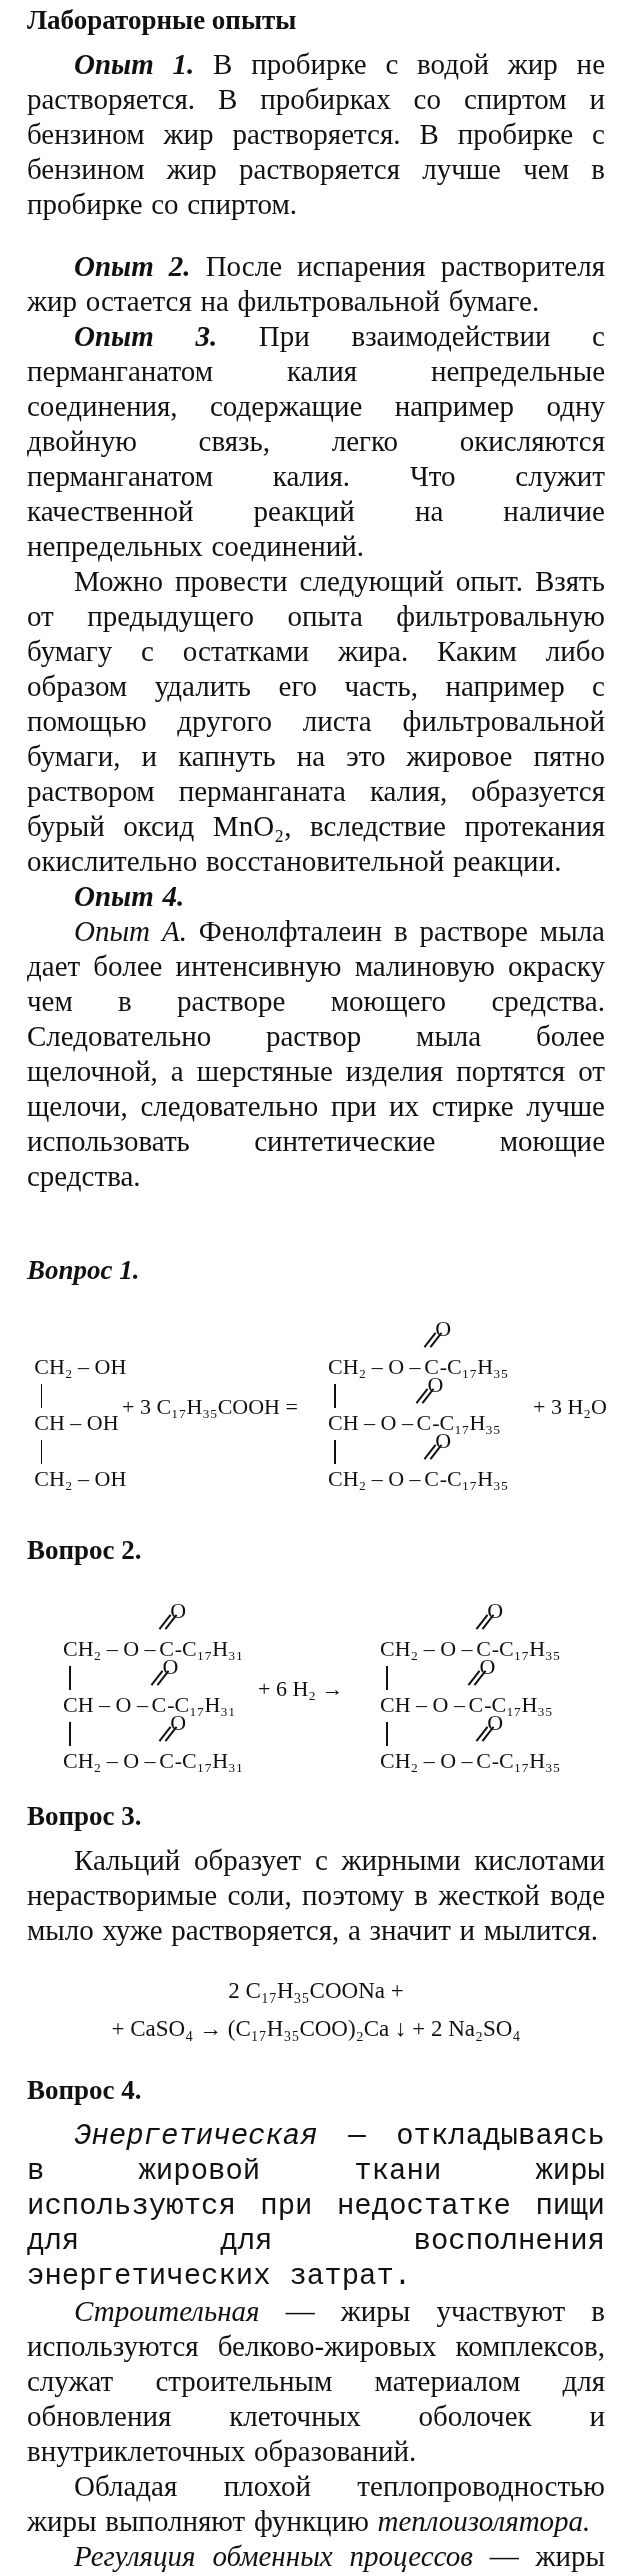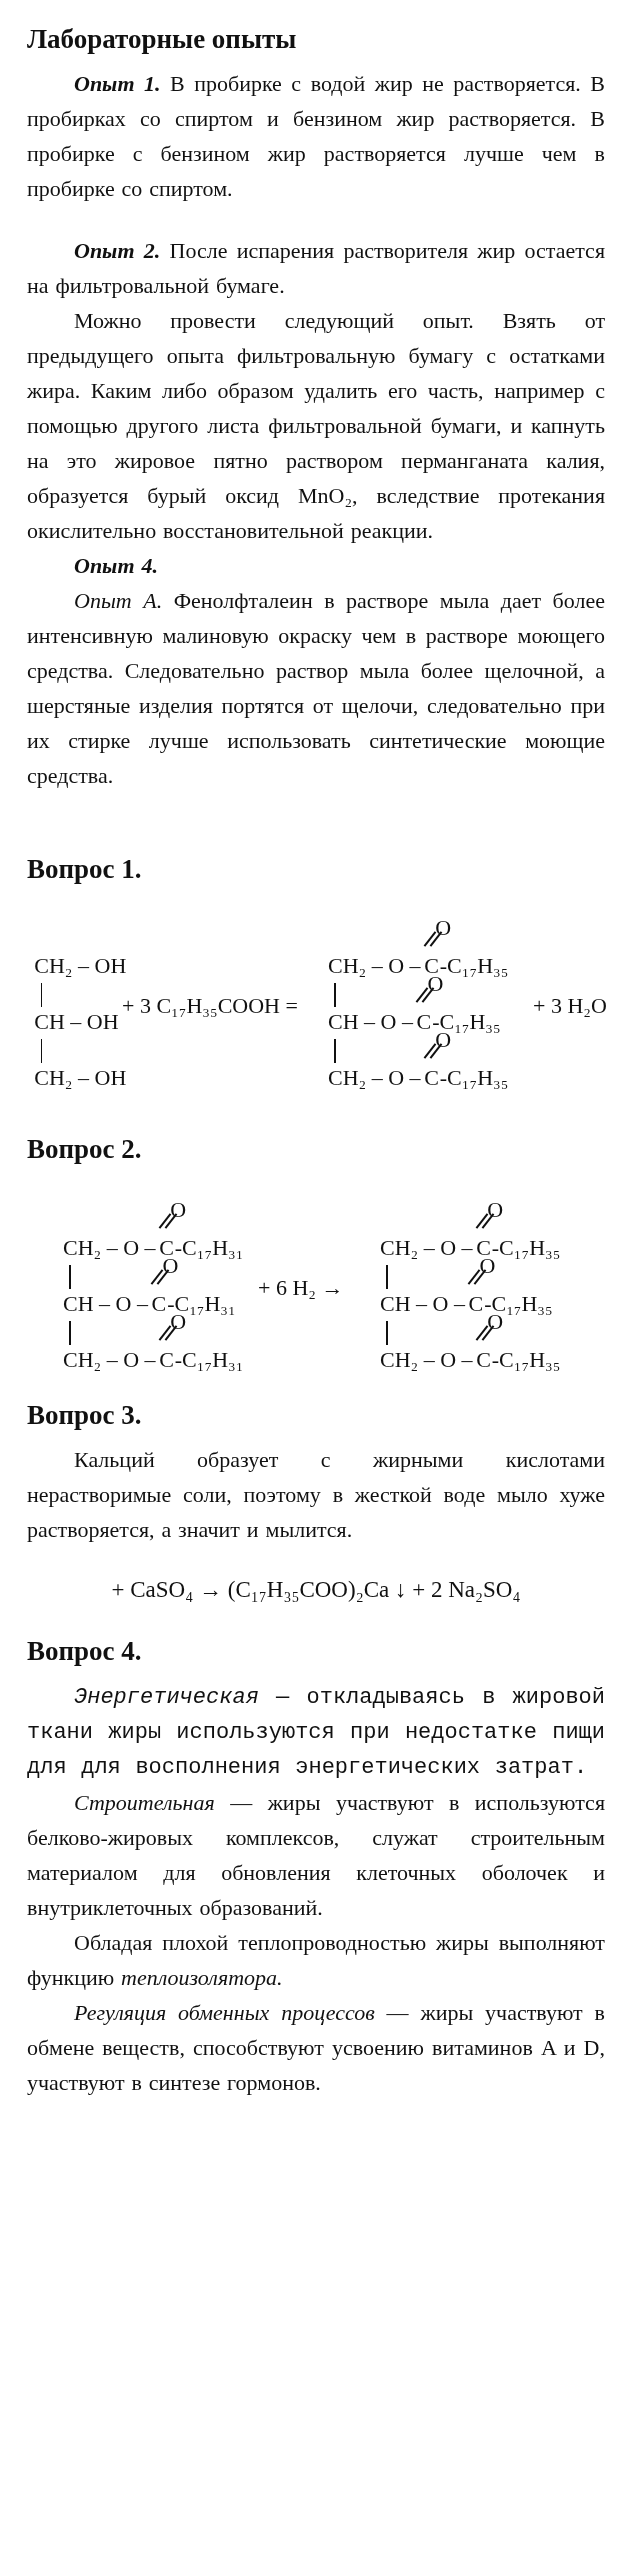--- a/index.html
+++ b/index.html
@@ -1,32 +1,32 @@
 <!DOCTYPE html>
 <html lang="ru" style="font-size:14.6px"><head>
 <meta charset="utf-8">
 <style>
   html,body{margin:0;padding:0;}
   body{
     width:638px;height:2576px;overflow:hidden;background:#ffffff;color:#111111;
     font-family:"Liberation Serif","DejaVu Serif",serif;
   }
-  .page{box-sizing:border-box;width:638px;height:2061px;padding:21px 33px 0 27px;background:#ffffff;}
+  .page{box-sizing:border-box;width:638px;height:2061px;padding:2px 33px 0 27px;background:#ffffff;}
   h1.title{font-size:27px;line-height:36px;margin:0;font-weight:700;}
   h2.q{font-size:27px;line-height:36px;margin:0;font-weight:700;}
   .para{
-    font-size:22px;line-height:35px;margin:0;
+    font-size:29px;line-height:35px;margin:0;
     text-align:justify;text-indent:47px;word-spacing:1.4px;hyphens:auto;
   }
   .lead-bi{font-weight:700;font-style:italic;}
   .lead-i{font-style:italic;}
   .it{font-style:italic;}
   #p1{margin-top:9px;}
   #p2{margin-top:27px;}
-  #q1{margin-top:58px;}
+  #q1{margin-top:58px;font-style:italic;}
   #q2{margin-top:38px;}
   #q3{margin-top:22px;}
   #q4{margin-top:24px;}
   #p8{margin-top:9px;}
   #p9{margin-top:11px;font-family:Liberation Mono, monospace;}
   
   .formula{position:relative;height:197px;font-size:22px;line-height:27px;}
   #f1{margin-top:9px;}
   #f2{margin-top:11px;}
   .abs{position:absolute;white-space:nowrap;}
@@ -55,20 +55,21 @@
 <body>
 
 <div class="page">
 
   <h1 class="title">Лабораторные опыты</h1>
 
   <p class="para" id="p1"><span class="lead-bi">Опыт 1.</span><span> В пробирке с водой жир не растворяется. В пробирках со спиртом и бензином жир растворяется. В пробирке с бензином жир растворяется лучше чем в пробирке со спиртом.</span></p>
 
   <p class="para" id="p2"><span class="lead-bi">Опыт 2.</span><span> После испарения растворителя жир остается на фильтровальной бумаге.</span></p>
 
+  <p class="para"><span class="lead-bi">Опыт 3.</span><span> При взаимодействии с перманганатом калия непредельные соединения, содержащие например одну двойную связь, легко окисляются перманганатом калия. Что служит качественной реакций на наличие непредельных соединений.</span></p>
 
   <p class="para"><span>Можно провести следующий опыт. Взять от предыдущего опыта фильтровальную бумагу с остатками жира. Каким либо образом удалить его часть, например с помощью другого листа фильтровальной бумаги, и капнуть на это жировое пятно раствором перманганата калия, образуется бурый оксид MnO₂, вследствие протекания окислительно восстановительной реакции.</span></p>
 
   <p class="para"><span class="lead-bi">Опыт 4.</span></p>
 
   <p class="para"><span class="lead-i">Опыт А.</span><span> Фенолфталеин в растворе мыла дает более интенсивную малиновую окраску чем в растворе моющего средства. Следовательно раствор мыла более щелочной, а шерстяные изделия портятся от щелочи, следовательно при их стирке лучше использовать синтетические моющие средства.</span></p>
 
 
   <h2 class="q" id="q1">Вопрос 1.</h2>
 
@@ -151,20 +152,21 @@
       <i class="vb vb1"></i>
       <i class="vb vb2"></i>
     </div>
   </div>
 
   <h2 class="q" id="q3">Вопрос 3.</h2>
 
   <p class="para" id="p8"><span>Кальций образует с жирными кислотами нерастворимые соли, поэтому в жесткой воде мыло хуже растворяется, а значит и мылится.</span></p>
 
   <div class="eqblock" id="f3">
+    <div>2 C₁₇H₃₅COONa +</div>
     <div>+ CaSO₄ → (C₁₇H₃₅COO)₂Ca ↓ + 2 Na₂SO₄</div>
   </div>
 
   <h2 class="q" id="q4">Вопрос 4.</h2>
 
   <p class="para" id="p9"><span class="lead-i">Энергетическая</span><span> — откладываясь в жировой ткани жиры используются при недостатке пищи для для восполнения энергетических затрат.</span></p>
 
   <p class="para"><span class="lead-i">Строительная</span><span> — жиры участвуют в используются белково-жировых комплексов, служат строительным материалом для обновления клеточных оболочек и внутриклеточных образований.</span></p>
 
   <p class="para"><span>Обладая плохой теплопроводностью жиры выполняют функцию </span><span class="it">теплоизолятора.</span></p>

